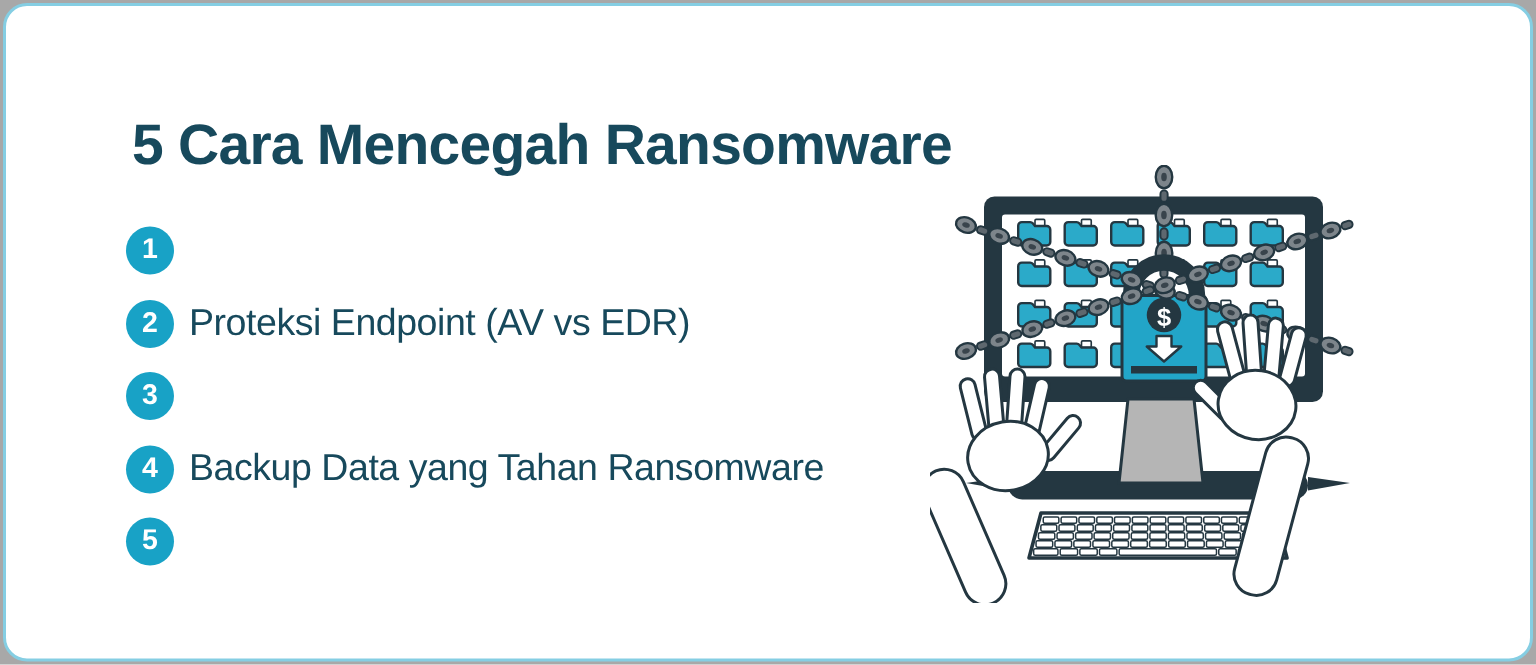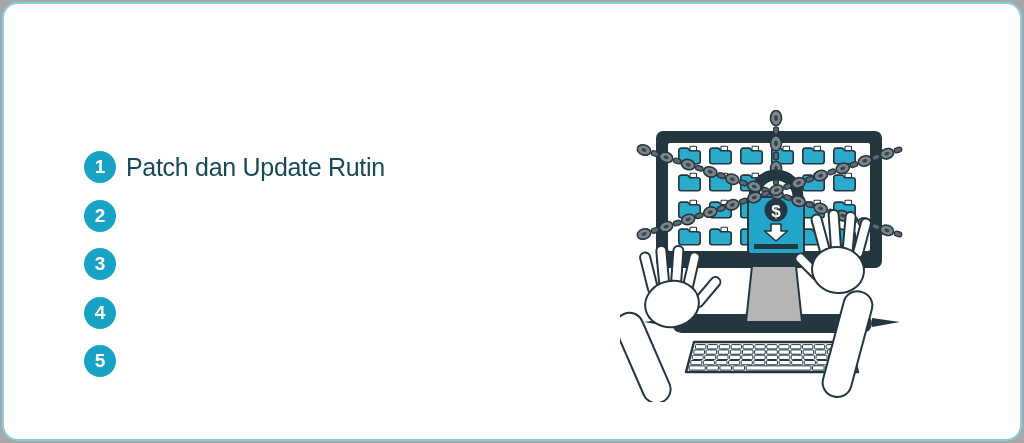--- a/index.html
+++ b/index.html
@@ -46,34 +46,36 @@
   .item-text{
     font-size:25px;color:var(--text);letter-spacing:-0.3px;white-space:nowrap;
   }
   .illustration{position:absolute;left:616px;top:106px;}
 </style>
 </head>
 <body>
 
 <div class="card">
 
+  <h1 class="title">5 Cara Mencegah Ransomware</h1>
 
   <ul class="list" id="prevention-list">
       <li class="list-item">
         <span class="badge">1</span>
-        <span class="item-text">Patch dan Update Rutin</span>
       </li>
       <li class="list-item">
         <span class="badge">2</span>
+        <span class="item-text">Proteksi Endpoint (AV vs EDR)</span>
       </li>
       <li class="list-item">
         <span class="badge">3</span>
       </li>
       <li class="list-item">
         <span class="badge">4</span>
+        <span class="item-text">Backup Data yang Tahan Ransomware</span>
       </li>
       <li class="list-item">
         <span class="badge">5</span>
       </li>
     </ul>
 
   <svg class="illustration" width="292" height="292" viewBox="0 0 292 292" xmlns="http://www.w3.org/2000/svg">
     <defs>
       <path id="folder-shape" d="M0.8,5.5 a2.4,2.4 0 0 1 2.4,-2.4 h5.6 a2.2,2.2 0 0 1 1.7,0.8 l1.5,1.8 h7.8 a2.4,2.4 0 0 1 2.4,2.4 v8.2 a2.4,2.4 0 0 1 -2.4,2.4 h-16.6 a2.4,2.4 0 0 1 -2.4,-2.4 z"></path>
     </defs>

